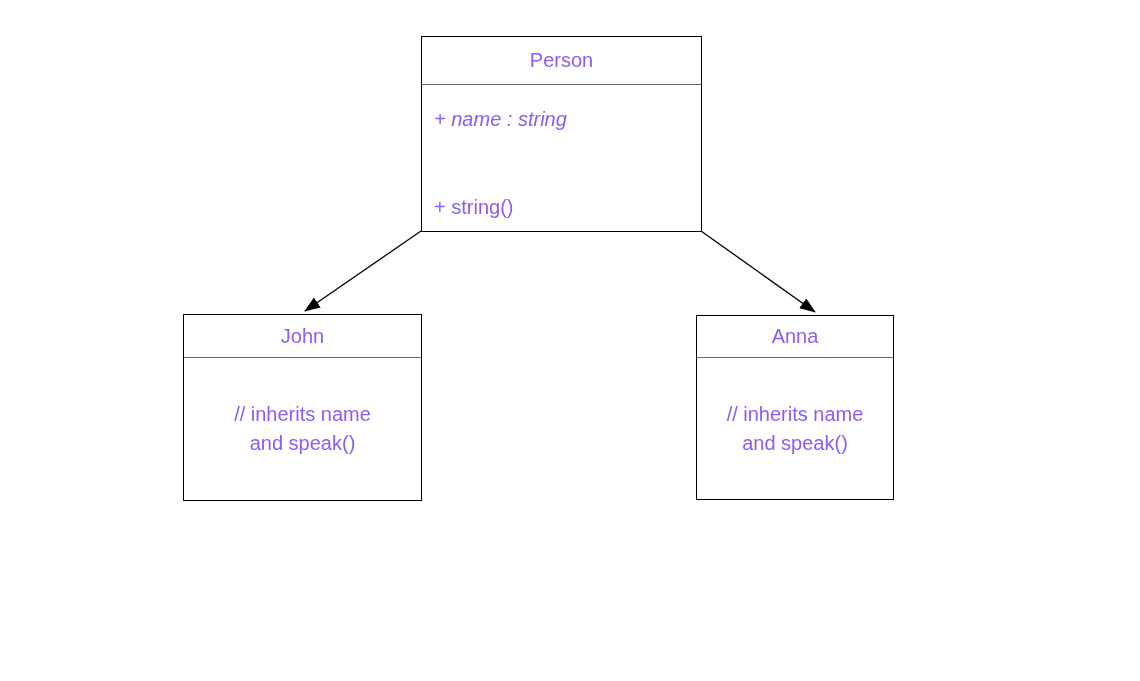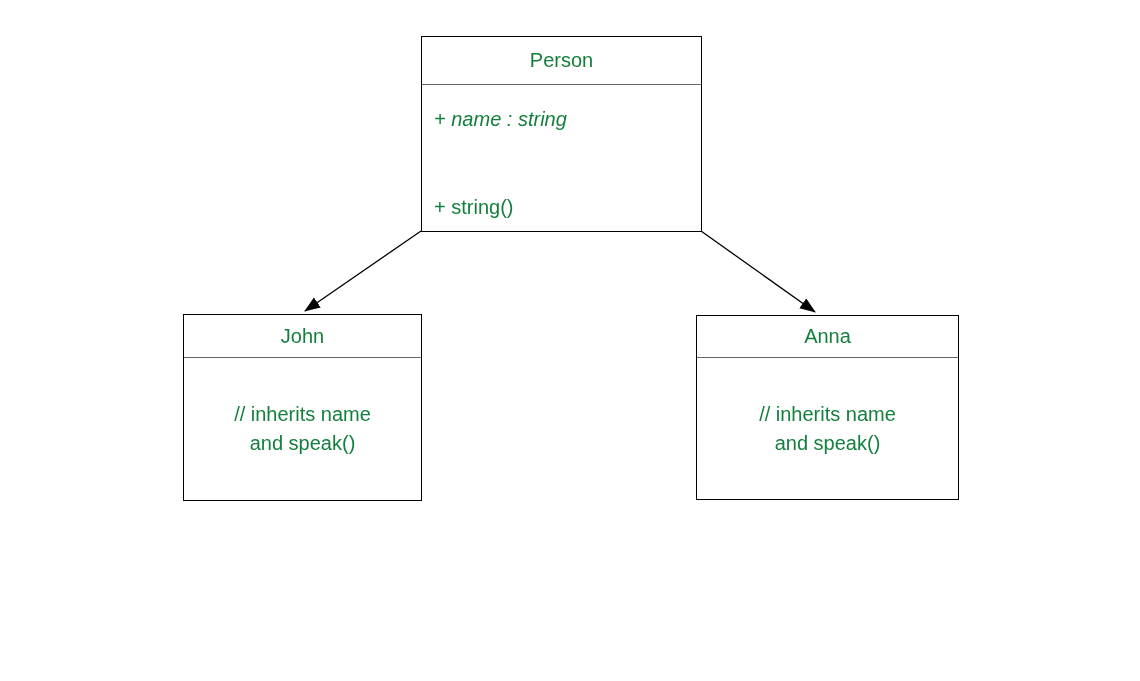--- a/index.html
+++ b/index.html
@@ -6,21 +6,21 @@
     margin: 0;
     padding: 0;
     background: #ffffff;
   }
   .canvas {
     position: relative;
     width: 1140px;
     height: 681px;
     background: #ffffff;
     font-family: "Liberation Sans", "DejaVu Sans", sans-serif;
-    color: #15803d;
+    color: #8b5cf6;
     overflow: hidden;
   }
   .edges-layer {
     position: absolute;
     left: 0;
     top: 0;
     width: 1140px;
     height: 681px;
     pointer-events: none;
   }
@@ -50,21 +50,21 @@
     position: absolute;
     left: 12px;
     line-height: 24px;
     white-space: nowrap;
   }
   .node-person .member-attr { top: 22px; font-style: italic; }
   .node-person .member-method { top: 110px; }
   
   .node-john { left: 183px; top: 314px; width: 239px; height: 187px; }
   .node-john .uml-header { height: 43px; text-align: right; }
-  .node-anna { left: 696px; top: 315px; width: 263px; height: 185px; }
+  .node-anna { left: 696px; top: 315px; width: 198px; height: 185px; }
   .node-anna .uml-header { height: 42px; }
   .note-body {
     box-sizing: border-box;
     display: flex;
     flex-direction: column;
     align-items: center;
     justify-content: center;
     text-align: center;
     line-height: 29px;
   }

